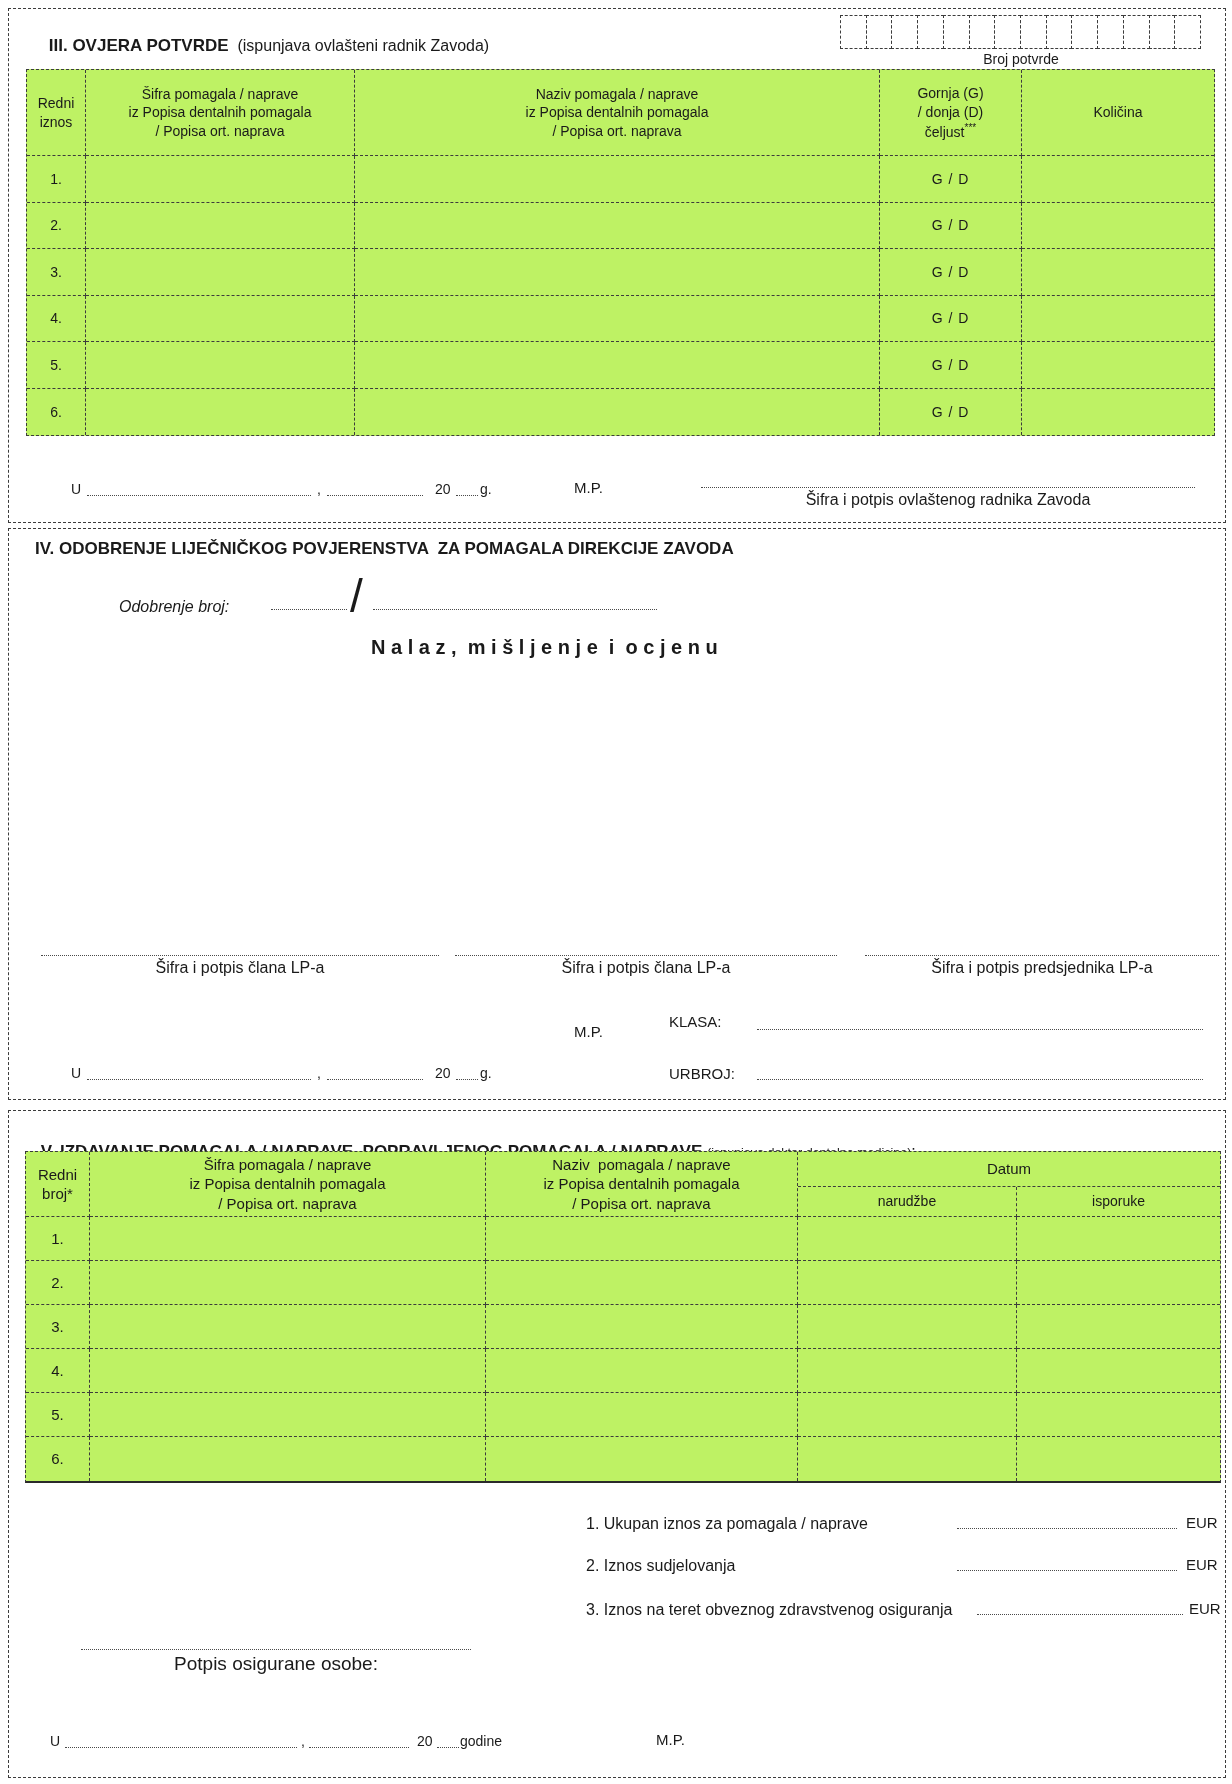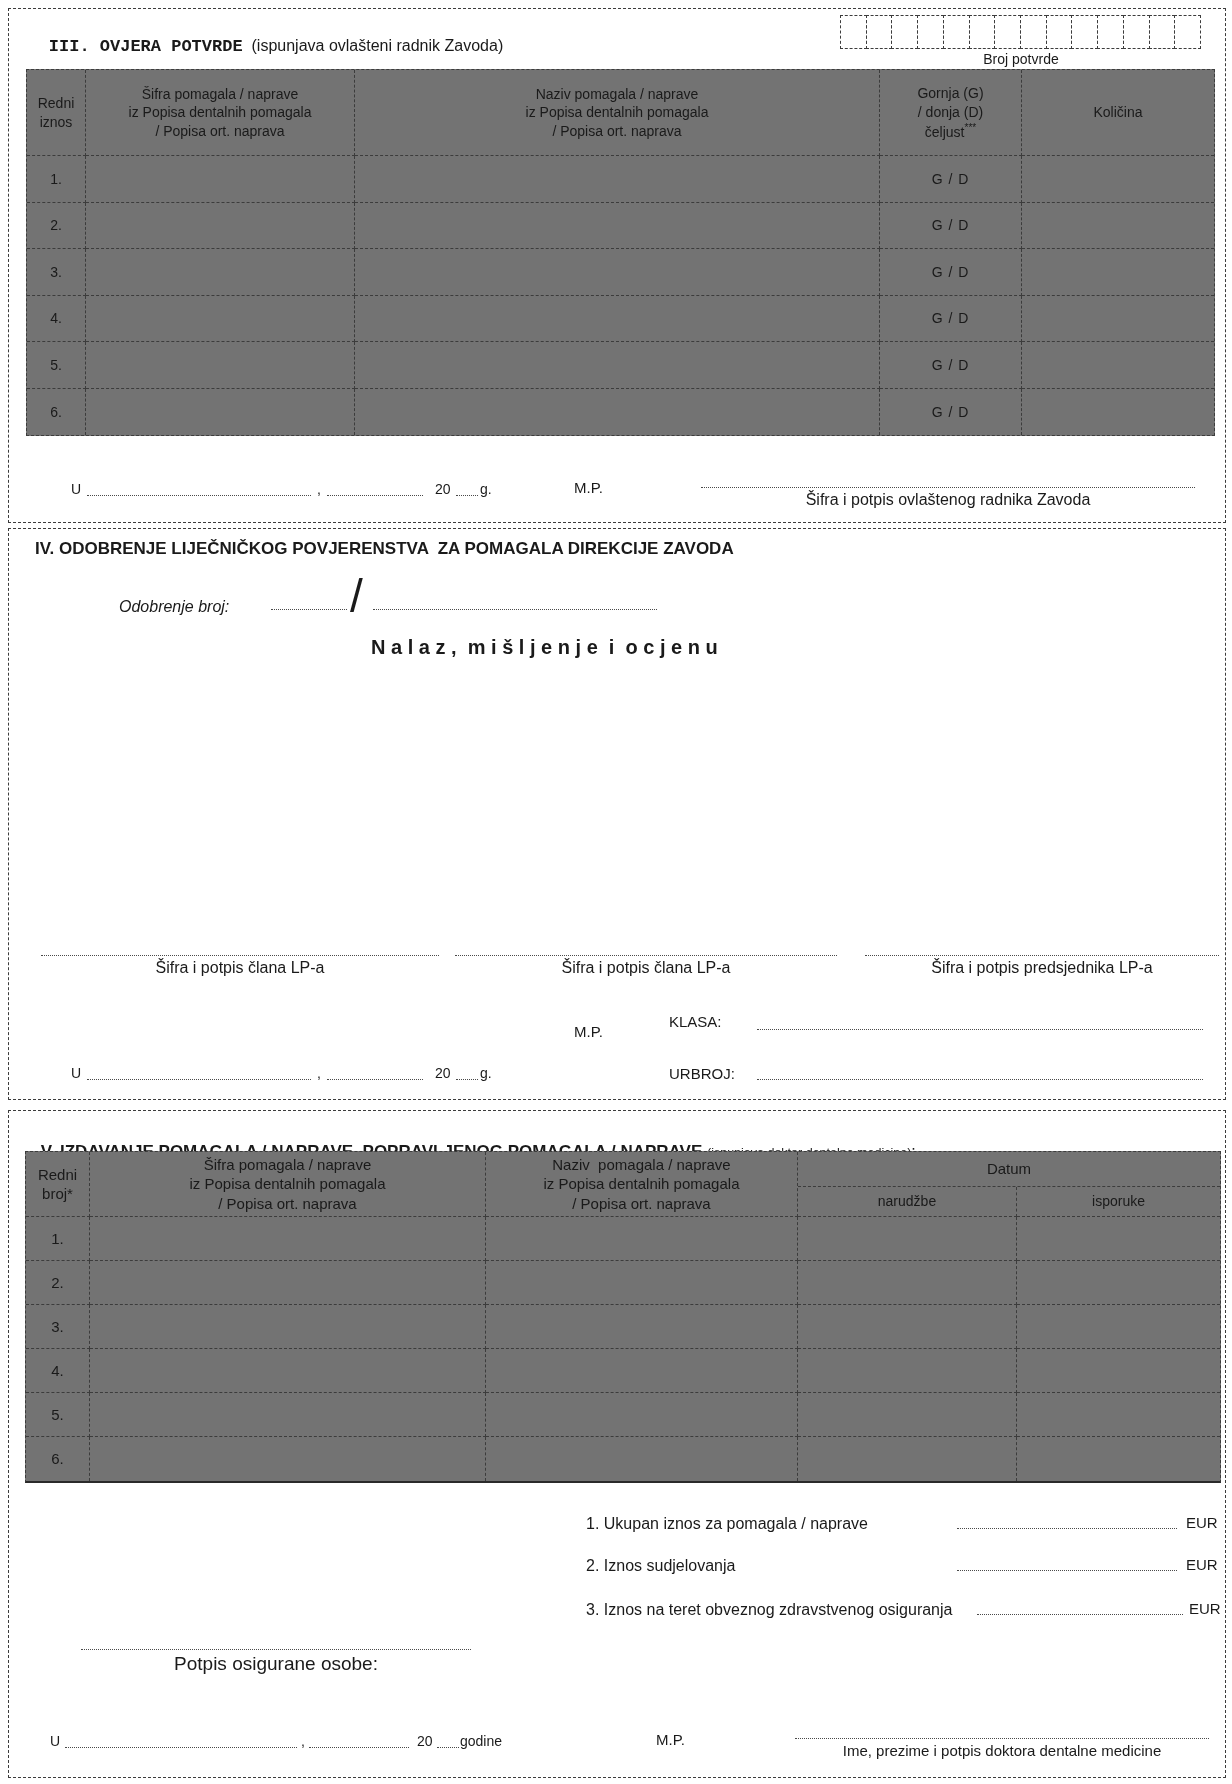--- a/index.html
+++ b/index.html
@@ -15,21 +15,21 @@
   
   .dl { position:absolute; height:16px; border-bottom:1.5px dotted #4a4a4a; }
   
   .sig { position:absolute; }
   .sig .ln { height:8px; border-bottom:1.5px dotted #4a4a4a; }
   .sig .lb { text-align:center; font-size:16px; margin-top:3px; white-space:pre; }
   
   .bp { position:absolute; display:grid; grid-template-columns:repeat(14,1fr); }
   .bp > div { border:1px dashed #3c3c3c; margin-left:-1px; }
   
-  .tbl { position:absolute; display:grid; background:#737373; }
+  .tbl { position:absolute; display:grid; background:#bef264; }
   .tbl > div { display:flex; align-items:center; justify-content:center;
                text-align:center; line-height:1.3; }
   .hdr { flex-direction:column; }
   .t3 { grid-template-columns:59px 269px 525px 142px 192px;
         grid-template-rows:86px repeat(6, 46.5px);
         border:1px dashed #3c3c3c; }
   .t3 > div { border-right:1px dashed #3c3c3c; border-bottom:1px dashed #3c3c3c; font-size:14px; }
   .t3 > div:nth-child(5n) { border-right:none; }
   .t3 > div:nth-child(n+31) { border-bottom:none; }
   .t5 { grid-template-columns:64px 396px 312px 219px 203px;
@@ -40,21 +40,21 @@
   .bb { border-bottom:1px dashed #3c3c3c; }
   .gd { font-size:15px; letter-spacing:1px; }
   sup { font-size:10px; }
 </style>
 </head>
 <body>
 
 <div class="sec" style="left:8px; top:8px; width:1216px; height:513px;">
 
   <div class="txt" style="left:22px; top:8px;">
-    <span class="b" style="font-size:17px;font-family:Liberation Mono, monospace;">III. OVJERA POTVRDE</span><span style="font-size:16px;">  (ispunjava ovlašteni radnik Zavoda)</span>
+    <span class="b" style="font-size:17px;">III. OVJERA POTVRDE</span><span style="font-size:16px;">  (ispunjava ovlašteni radnik Zavoda)</span>
   </div>
 
   <div class="bp" style="left:832px; top:6px; width:360px; height:34px;">
     <div></div>
     <div></div>
     <div></div>
     <div></div>
     <div></div>
     <div></div>
     <div></div>
@@ -277,17 +277,13 @@
   <div style="position:absolute; left:0; top:620px; width:1216px; height:30px;">
     <span class="txt" style="left:41px; top:2px; font-size:14px;">U</span>
     <span class="dl" style="left:56px; top:0; width:232px;"></span>
     <span class="txt" style="left:292px; top:2px; font-size:14px;">,</span>
     <span class="dl" style="left:300px; top:0; width:100px;"></span>
     <span class="txt" style="left:408px; top:2px; font-size:14px;">20</span>
     <span class="dl" style="left:428px; top:0; width:22px;"></span>
     <span class="txt" style="left:451px; top:2px; font-size:14px;">godine</span>
     <span class="txt" style="left:647px; top:0; font-size:15px;">M.P.</span>
   </div>
-  <div class="sig" style="left:786px; top:615px; width:414px;">
-    <div class="ln" style="height:12px;"></div>
-    <div class="lb" style="font-size:15px;">Ime, prezime i potpis doktora dentalne medicine</div>
-  </div>
 </div>
 
 </body></html>

